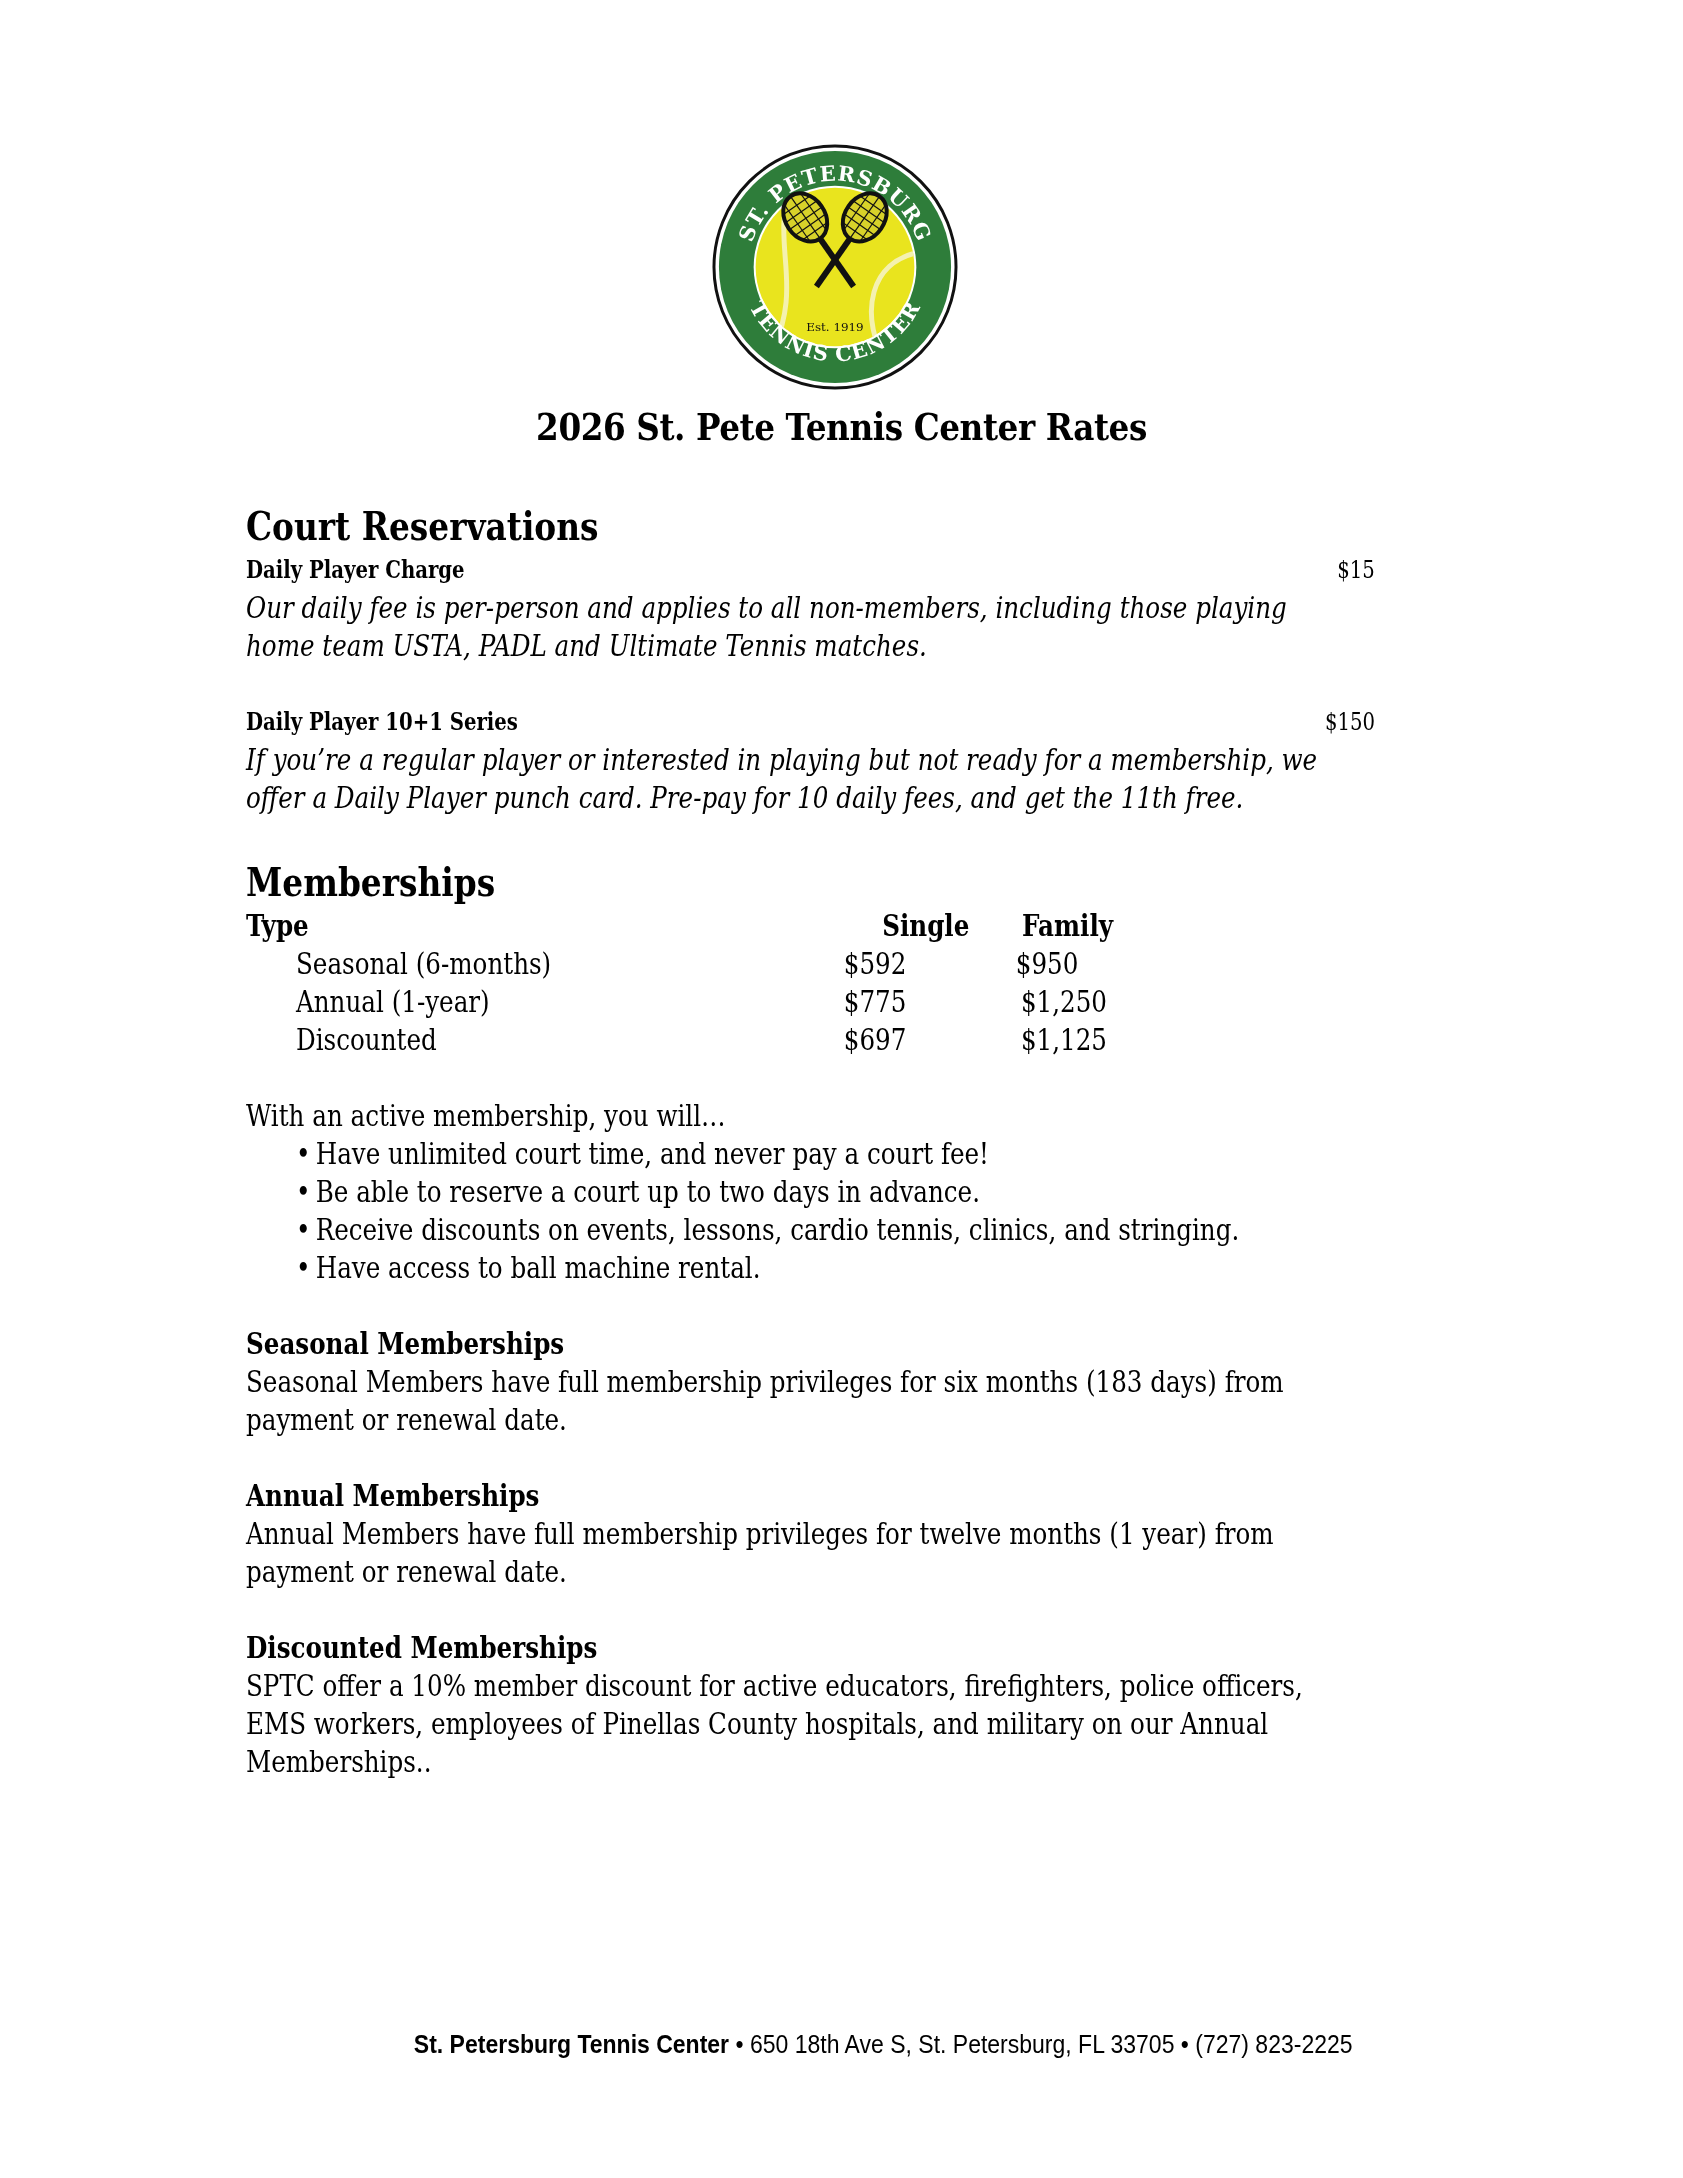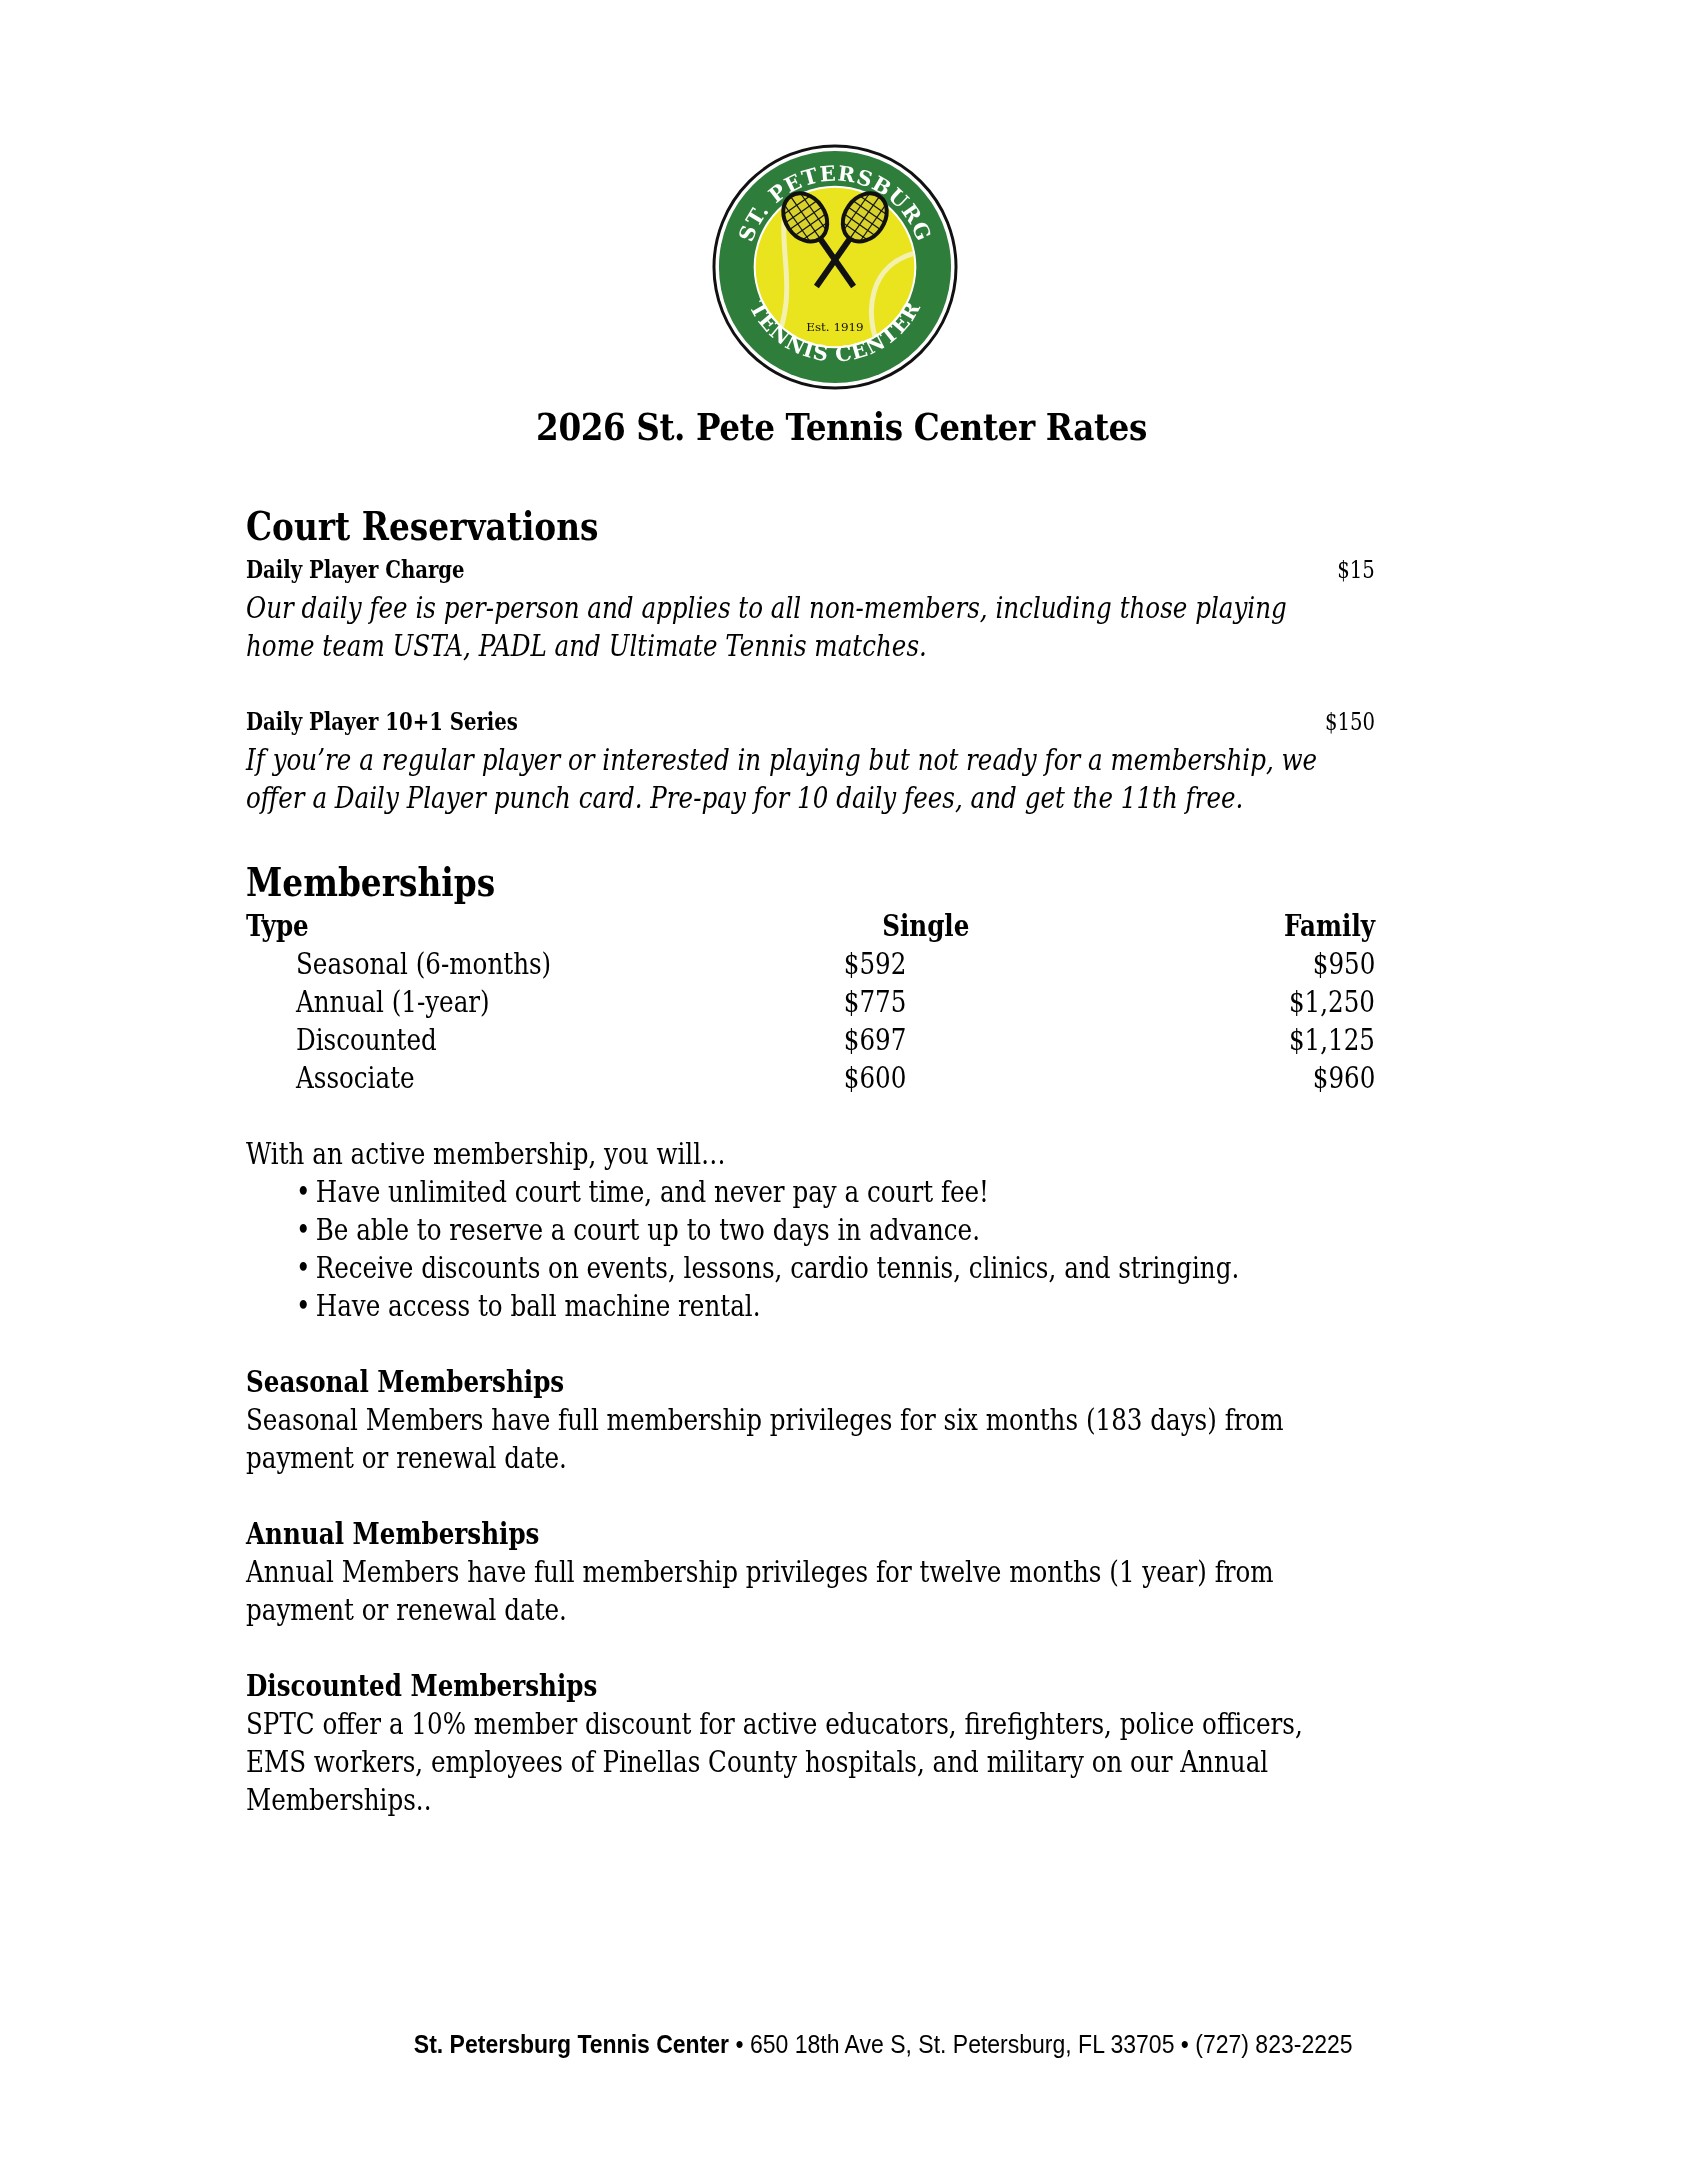--- a/index.html
+++ b/index.html
@@ -23,21 +23,21 @@
     .para { font-size: 30px; line-height: 38px; }
 
     .gap1 { height: 38px; }
     .gap2 { height: 40px; }
 
     table.mem { width: 1129px; border-collapse: collapse; font-size: 30px; }
     table.mem td, table.mem th { padding: 0; height: 38px; line-height: 38px; margin-top: 44px; }
     table.mem th { font-weight: bold; }
     .c-type { text-align: left; width: 554px; }
     .c-single { width: 178px; }
-    .c-family { text-align: right; width: 396px; }
+    .c-family { text-align: left; width: 396px; }
     .ind { padding-left: 50px !important; }
     .inner { display: inline-block; transform: scaleX(0.82); white-space: nowrap; }
     .inner.l { transform-origin: left center; }
     .inner.r { transform-origin: right center; }
 
     ul.benefits { list-style: none; margin: 0; padding: 0 0 0 50px; }
     ul.benefits li { font-size: 30px; line-height: 38px; white-space: nowrap; }
     ul.benefits li .bullet { display: inline-block; width: 24px; }
     .sub-h { font-size: 30px; font-weight: bold; line-height: 38px; }
 
@@ -151,25 +151,20 @@
       <tr>
         <td class="c-type ind"><span class="inner l">Annual (1-year)</span></td>
         <td class="c-single"><span class="inner r">$775</span></td>
         <td class="c-family"><span class="inner r">$1,250</span></td>
       </tr>
       <tr>
         <td class="c-type ind"><span class="inner l">Discounted</span></td>
         <td class="c-single"><span class="inner r">$697</span></td>
         <td class="c-family"><span class="inner r">$1,125</span></td>
       </tr>
-      <tr>
-        <td class="c-type ind"><span class="inner l">Associate</span></td>
-        <td class="c-single"><span class="inner r">$600</span></td>
-        <td class="c-family"><span class="inner r">$960</span></td>
-      </tr>
     </tbody>
       </table>
 
     <div class="gap1"></div>
 
     <div class="para cond">With an active membership, you will…</div>
     <ul class="benefits">
       <li class="cond"><span class="bullet">•</span><span>Have unlimited court time, and never pay a court fee!</span></li>
       <li class="cond"><span class="bullet">•</span><span>Be able to reserve a court up to two days in advance.</span></li>
       <li class="cond"><span class="bullet">•</span><span>Receive discounts on events, lessons, cardio tennis, clinics, and stringing.</span></li>

